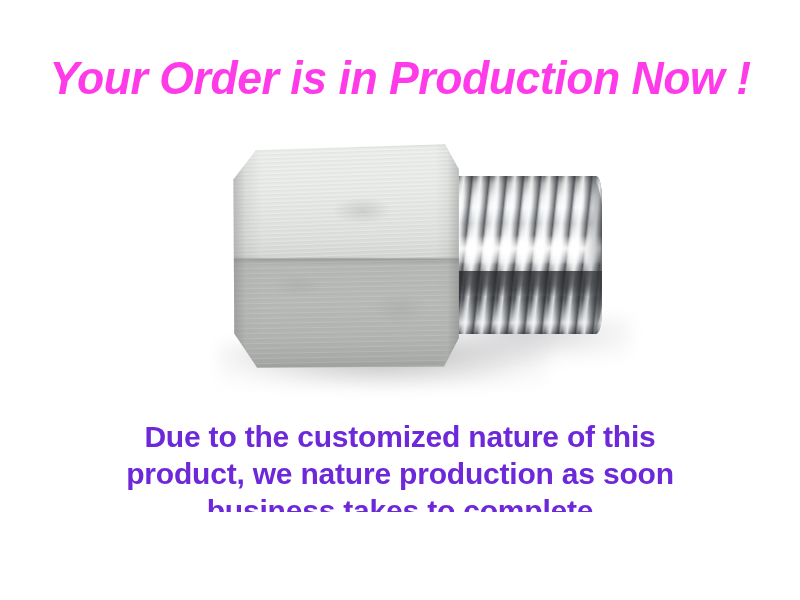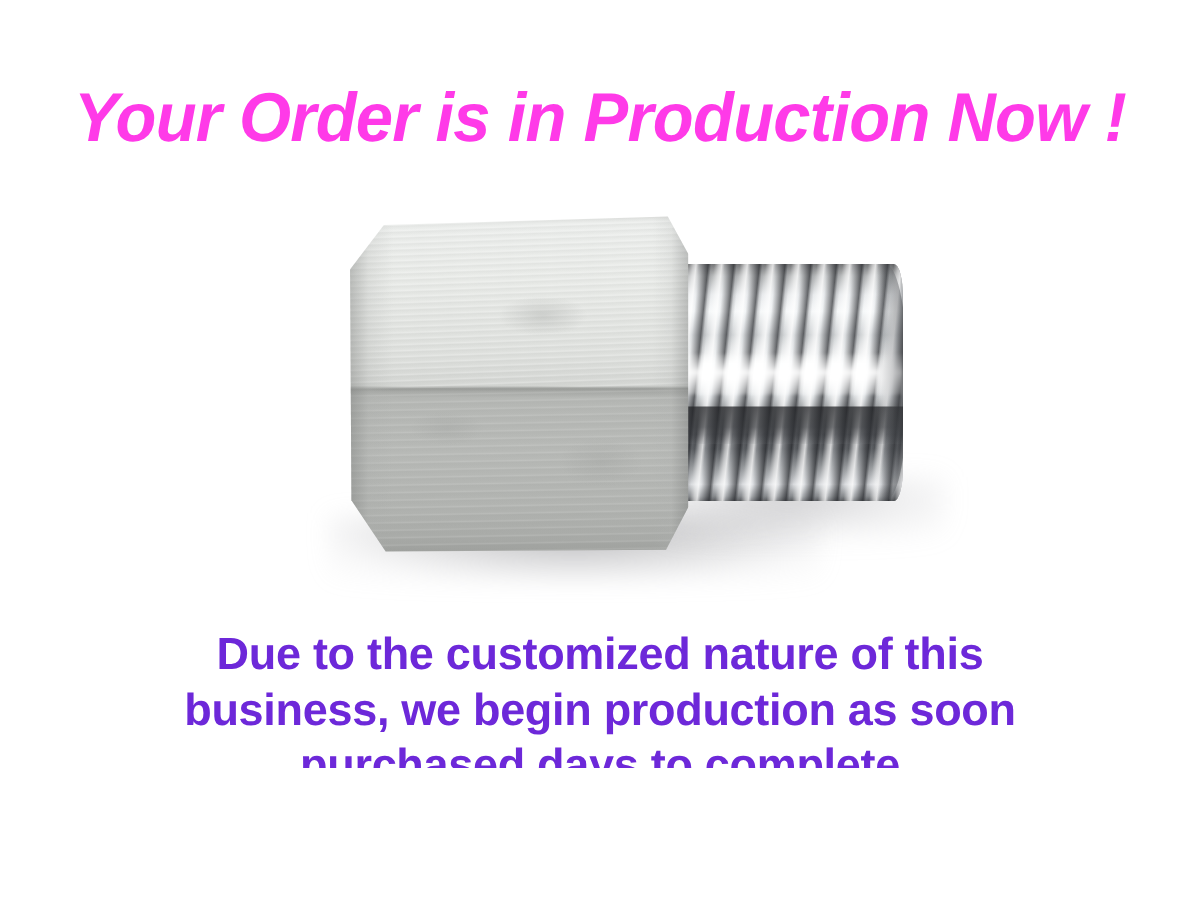--- a/index.html
+++ b/index.html
@@ -307,17 +307,17 @@
       <div class="hex-right-face"></div>
       <div class="hex-blotch-a"></div>
       <div class="hex-blotch-b"></div>
       <div class="hex-blotch-c"></div>
     </div>
 
   </div>
 
   <div class="bodytext">
     <span class="ln">Due to the customized nature of this</span>
-    <span class="ln">business, we begin production as soon</span>
-    <span class="ln">purchased days to complete</span>
+    <span class="ln">product, we nature production as soon</span>
+    <span class="ln">business takes to complete</span>
   </div>
 
 </div>
 
 </body></html>

